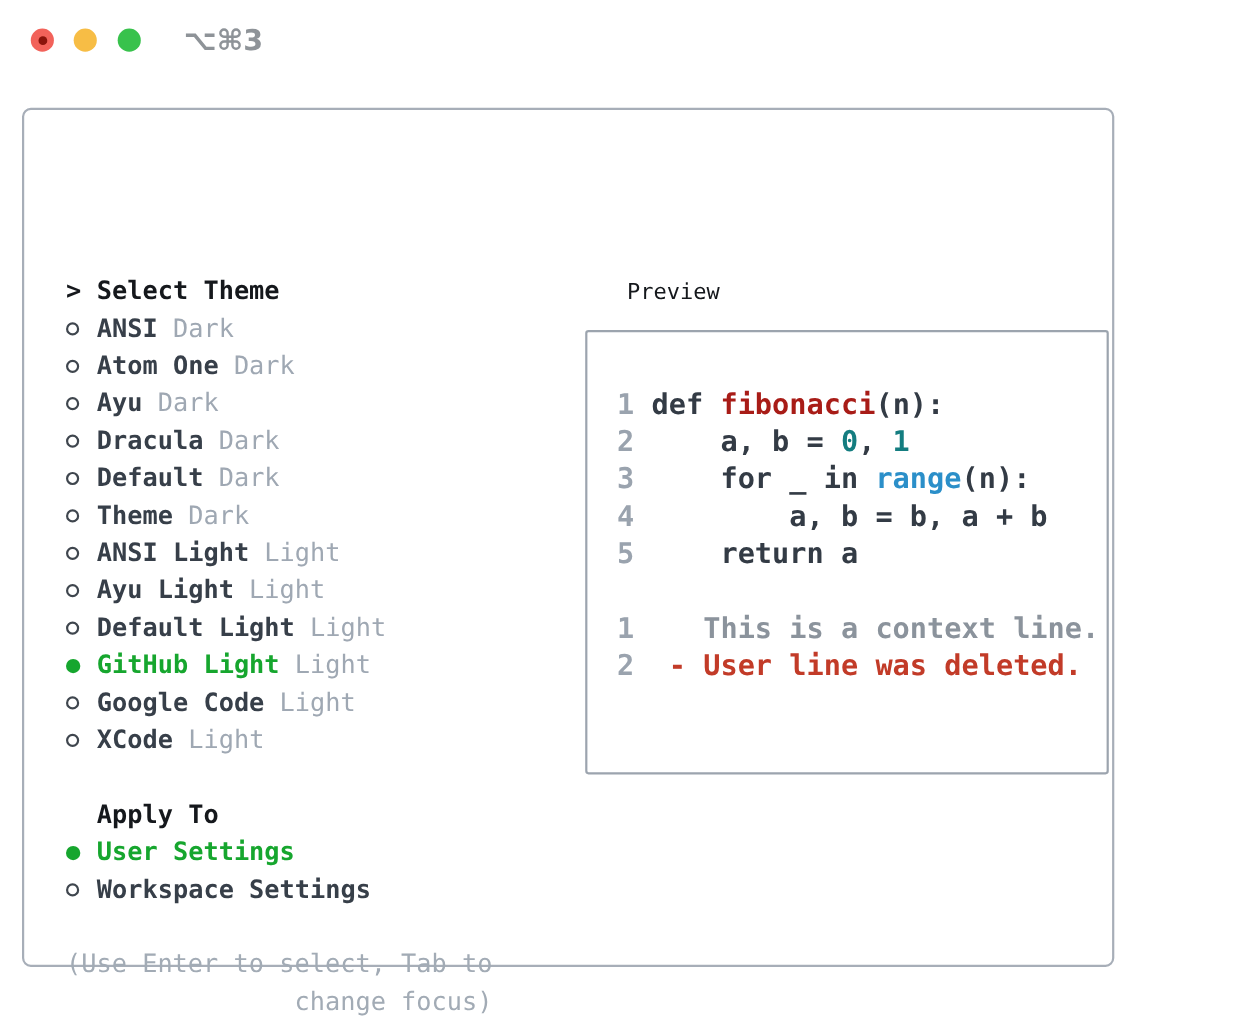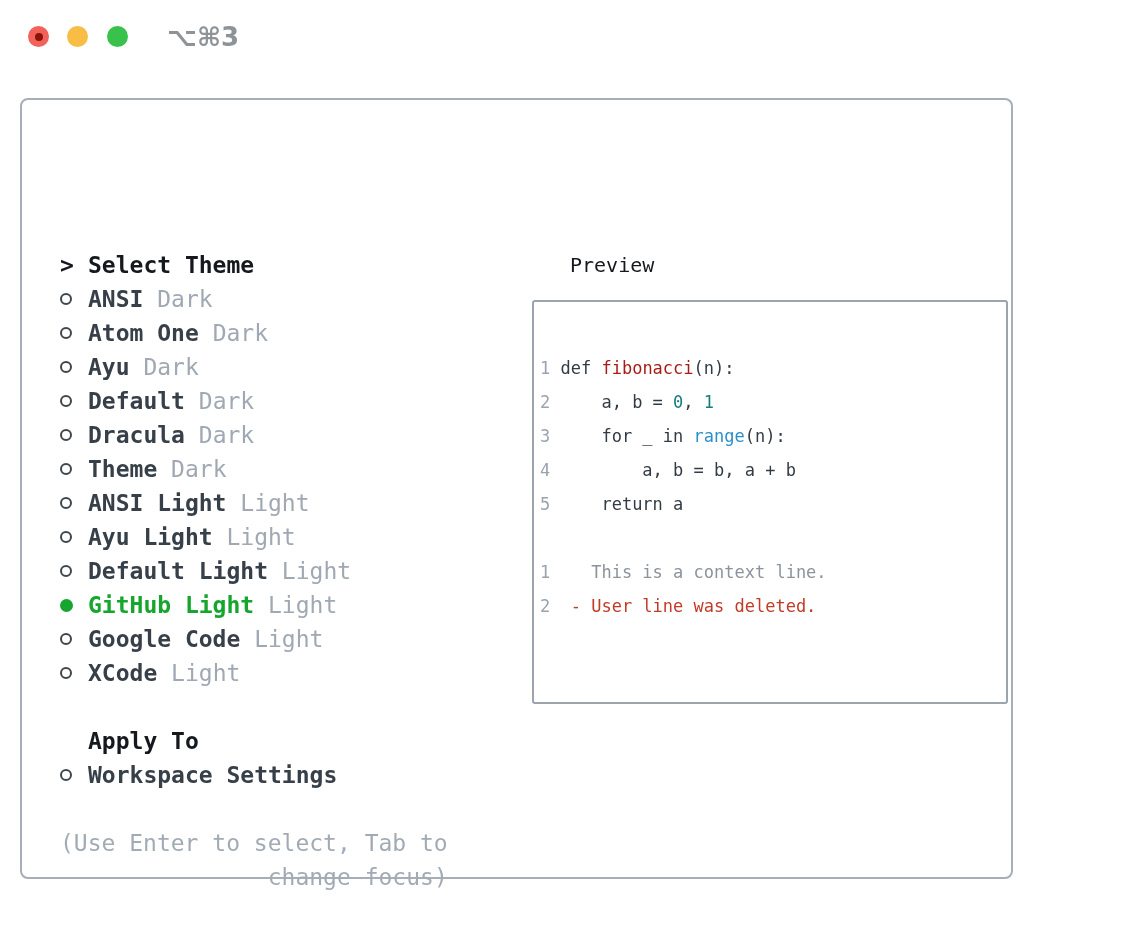--- a/index.html
+++ b/index.html
@@ -40,21 +40,21 @@
   .opt-name.selected{color:var(--c-green);}
   .opt-variant{color:var(--c-muted);}
   .spacer{height:34px;}
   .hint-line{height:34px;line-height:34px;color:#a2abb5;white-space:pre;text-align:right;}
 
   
   .preview-title{position:absolute;left:500px;top:148px;height:34px;line-height:34px;
     font-size:20px;font-weight:normal;color:var(--c-dark);margin-left:48px;}
   .preview-box{position:absolute;left:510px;top:200px;width:476px;height:404px;
     border:2px solid #9ca4ae;border-radius:3px;background:#fff;}
-  .code{position:absolute;left:6px;top:49px;font-size:17px;}
+  .code{position:absolute;left:27px;top:49px;font-size:26px;font-weight:bold;}
   .code-line{height:34px;line-height:34px;white-space:pre;}
   .gutter{color:var(--c-gutter);}
   .tk-plain{color:var(--c-plain);}
   .tk-fn{color:var(--c-fn);}
   .tk-num{color:var(--c-num);}
   .tk-blue{color:var(--c-blue);}
   .tk-ctx{color:var(--c-ctx);}
   .tk-del{color:var(--c-del);}
   .tk-add{color:var(--c-add);}
 </style>
@@ -91,26 +91,26 @@
     <span class="label-wrap"><span class="opt-name">Atom One</span><span class="opt-variant"> Dark</span></span>
   </div>
 
   <div class="row">
     <span class="marker"><span class="circle"></span></span>
     <span class="label-wrap"><span class="opt-name">Ayu</span><span class="opt-variant"> Dark</span></span>
   </div>
 
   <div class="row">
     <span class="marker"><span class="circle"></span></span>
-    <span class="label-wrap"><span class="opt-name">Default</span><span class="opt-variant"> Dark</span></span>
+    <span class="label-wrap"><span class="opt-name">Dracula</span><span class="opt-variant"> Dark</span></span>
   </div>
 
   <div class="row">
     <span class="marker"><span class="circle"></span></span>
-    <span class="label-wrap"><span class="opt-name">Dracula</span><span class="opt-variant"> Dark</span></span>
+    <span class="label-wrap"><span class="opt-name">Default</span><span class="opt-variant"> Dark</span></span>
   </div>
 
   <div class="row">
     <span class="marker"><span class="circle"></span></span>
     <span class="label-wrap"><span class="opt-name">Theme</span><span class="opt-variant"> Dark</span></span>
   </div>
 
   <div class="row">
     <span class="marker"><span class="circle"></span></span>
     <span class="label-wrap"><span class="opt-name">ANSI Light</span><span class="opt-variant"> Light</span></span>
@@ -143,20 +143,24 @@
 </div>
 
       <div class="spacer"></div>
 
       <div class="row">
         <span class="marker"></span>
         <span class="hdr-label">Apply To</span>
       </div>
 
       <div id="apply-list">
+  <div class="row">
+    <span class="marker"><span class="circle selected"></span></span>
+    <span class="label-wrap"><span class="opt-name selected">User Settings</span><span class="opt-variant"></span></span>
+  </div>
 
   <div class="row">
     <span class="marker"><span class="circle"></span></span>
     <span class="label-wrap"><span class="opt-name">Workspace Settings</span><span class="opt-variant"></span></span>
   </div>
 </div>
 
       <div class="spacer"></div>
 
       <div class="hint-line">(Use Enter to select, Tab to</div>

